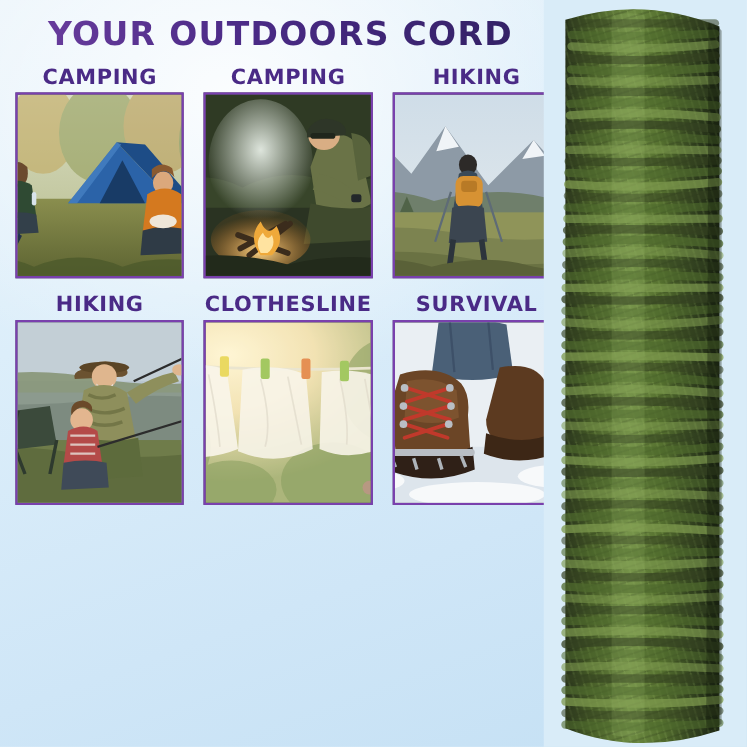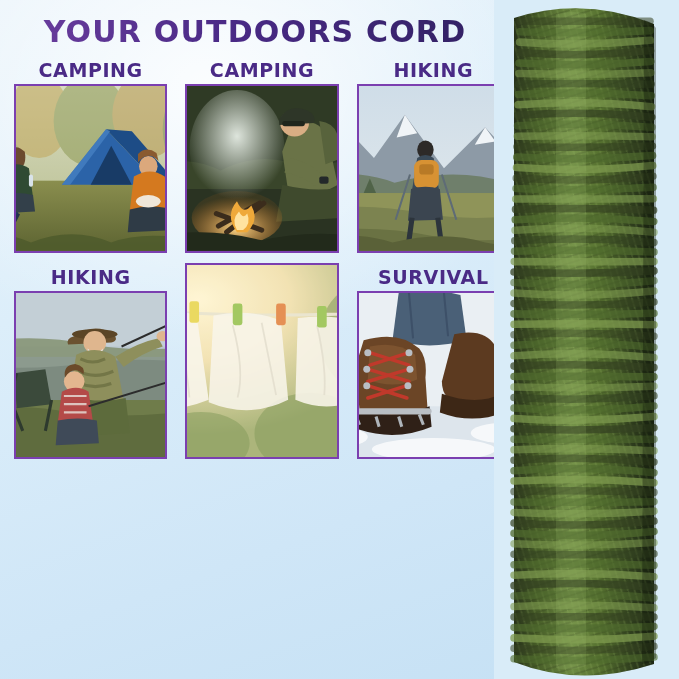--- a/index.html
+++ b/index.html
@@ -285,20 +285,21 @@
               <path d="M6 160 q2 -32 12 -44"></path>
                 <path d="M24 160 q-2 -30 6 -42"></path>
                 <path d="M200 160 q4 -28 14 -40"></path>
               <path d="M222 160 q0 -30 10 -42"></path>
             </g>
           </svg>
         </div>
       </div>
 
       <div class="cell">
+        <div class="cell-title">CLOTHESLINE</div>
         <div class="photo">
           <svg viewBox="0 0 240 160" preserveAspectRatio="xMidYMid slice">
             <defs>
               <radialGradient id="sunGlow" cx="28%" cy="18%" r="70%">
                 <stop offset="0" stop-color="#fff6d6"></stop>
                 <stop offset="0.45" stop-color="#f0dfae"></stop>
                 <stop offset="1" stop-color="#9aa86a"></stop>
               </radialGradient>
             </defs>
             <rect width="240" height="160" fill="url(#sunGlow)"></rect>

